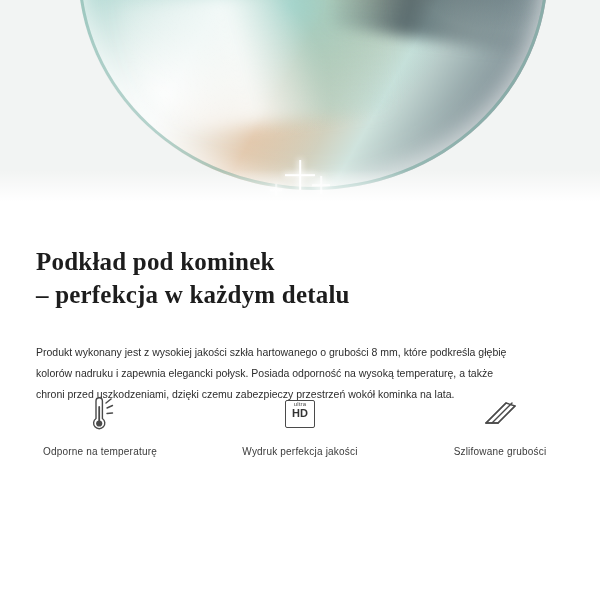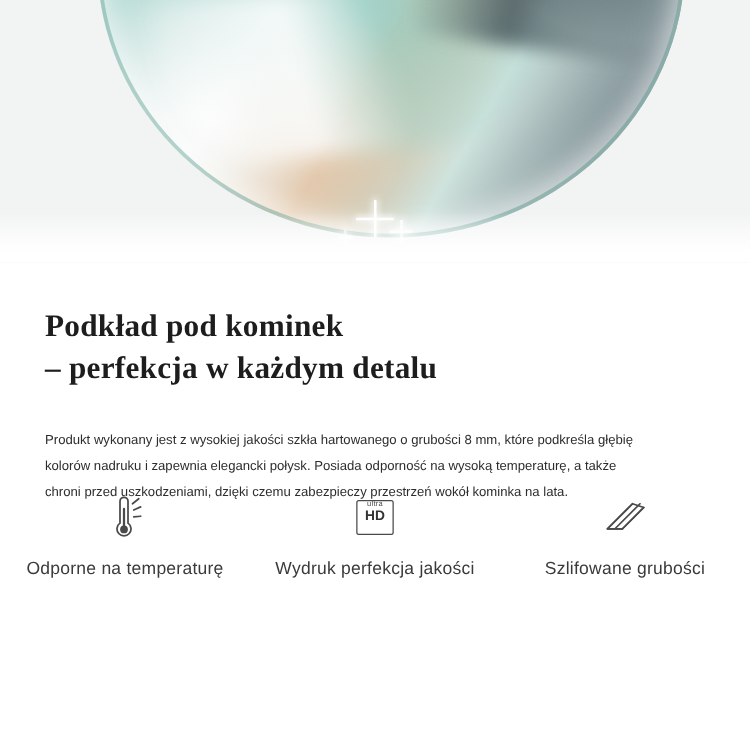--- a/index.html
+++ b/index.html
@@ -155,21 +155,21 @@
 
   .feature .glyph {
     height: 44px;
     display: flex;
     align-items: center;
     justify-content: center;
   }
 
   .feature .caption {
     margin-top: 10px;
-    font-size: 14px;
+    font-size: 10px;
     color: #3a3a3a;
     text-align: center;
     letter-spacing: .2px;
   }
 
   .hd-box {
     width: 30px; height: 28px;
     border: 1.6px solid #4a4a4a;
     border-radius: 2px;
     display: flex;

